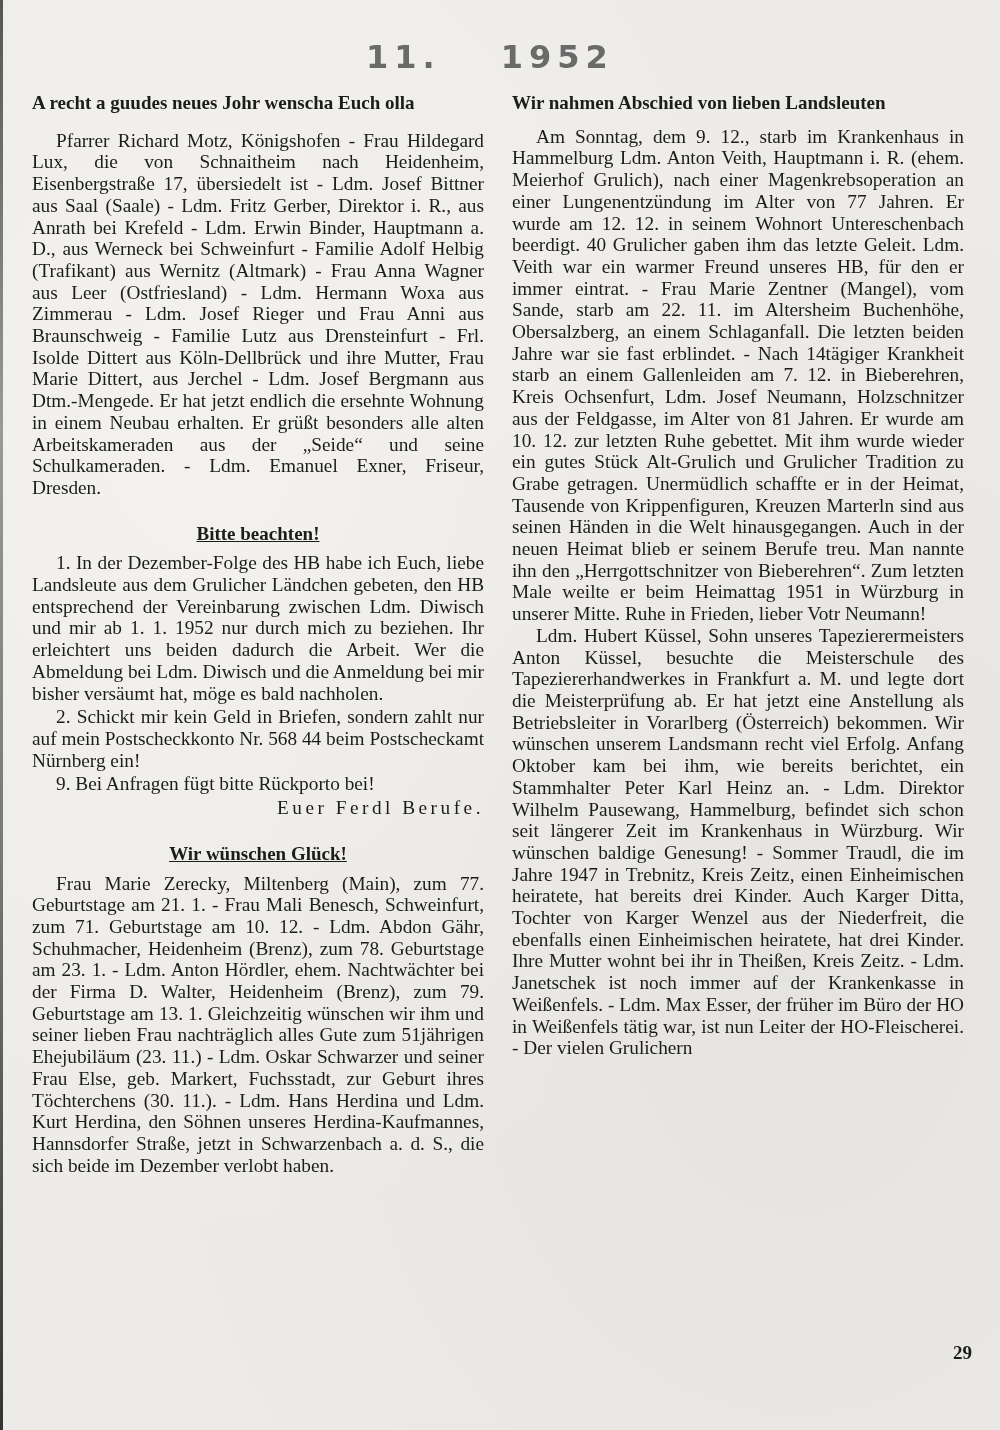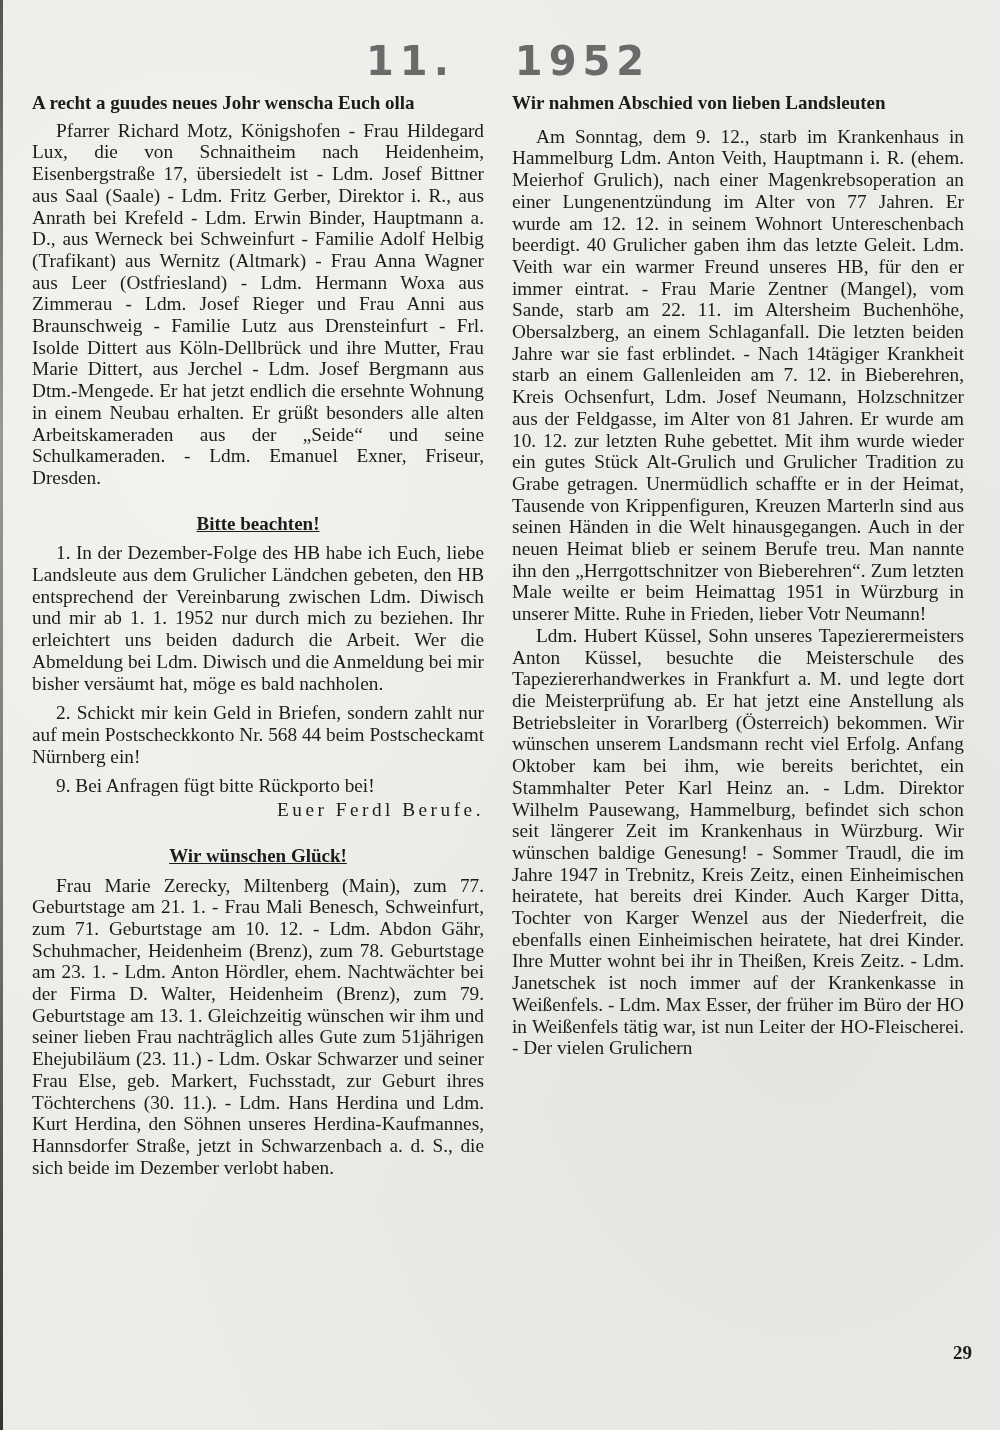--- a/index.html
+++ b/index.html
@@ -18,48 +18,48 @@
       radial-gradient(ellipse at 80% 70%, rgba(0,0,0,0.03), rgba(0,0,0,0) 60%),
       #edebe7;
   }
   .left-edge {
     position: absolute; left: 0; top: 0; width: 3px; height: 1430px;
     background: linear-gradient(#555, #999 30%, #777 60%, #333);
   }
   .stamp {
     position: absolute; top: 38px; left: 366px;
     font-family: "DejaVu Sans", sans-serif;
-    font-weight: bold; font-size: 40px;
+    font-weight: bold; font-size: 32px;
     color: #6a6a6a; letter-spacing: 6px;
   }
   .stamp .dot { display: inline-block; width: 60px; }
   .column {
     position: absolute; top: 92px;
     width: 452px;
     font-size: 19.3px;
     line-height: 21.7px;
     text-align: justify;
     hyphens: manual;
   }
   .col-left { left: 32px; }
   .col-right { left: 512px; }
   .heading {
     font-weight: bold;
     text-align: center;
     font-size: 19px;
     margin: 0 0 6px 0;
     white-space: nowrap;
   }
-  .heading.first { text-align: left; margin-bottom: 6px; }
+  .heading.first { text-align: left; margin-bottom: 16px; }
   .heading.spaced { margin-top: 24px; margin-bottom: 8px; text-decoration: underline; }
   .para {
     margin: 0;
     text-indent: 24px;
   }
-  .para + .para { margin-top: 8px; }
+  .para + .para { margin-top: 2px; }
   .signature {
     text-align: right;
     letter-spacing: 3.5px;
     margin: 2px 0 0 0;
   }
   .col-right .heading.first { text-align: left; margin-bottom: 12px; }
   .page-number {
     position: absolute; right: 28px; top: 1342px;
     font-weight: bold; font-size: 19px;
   }

